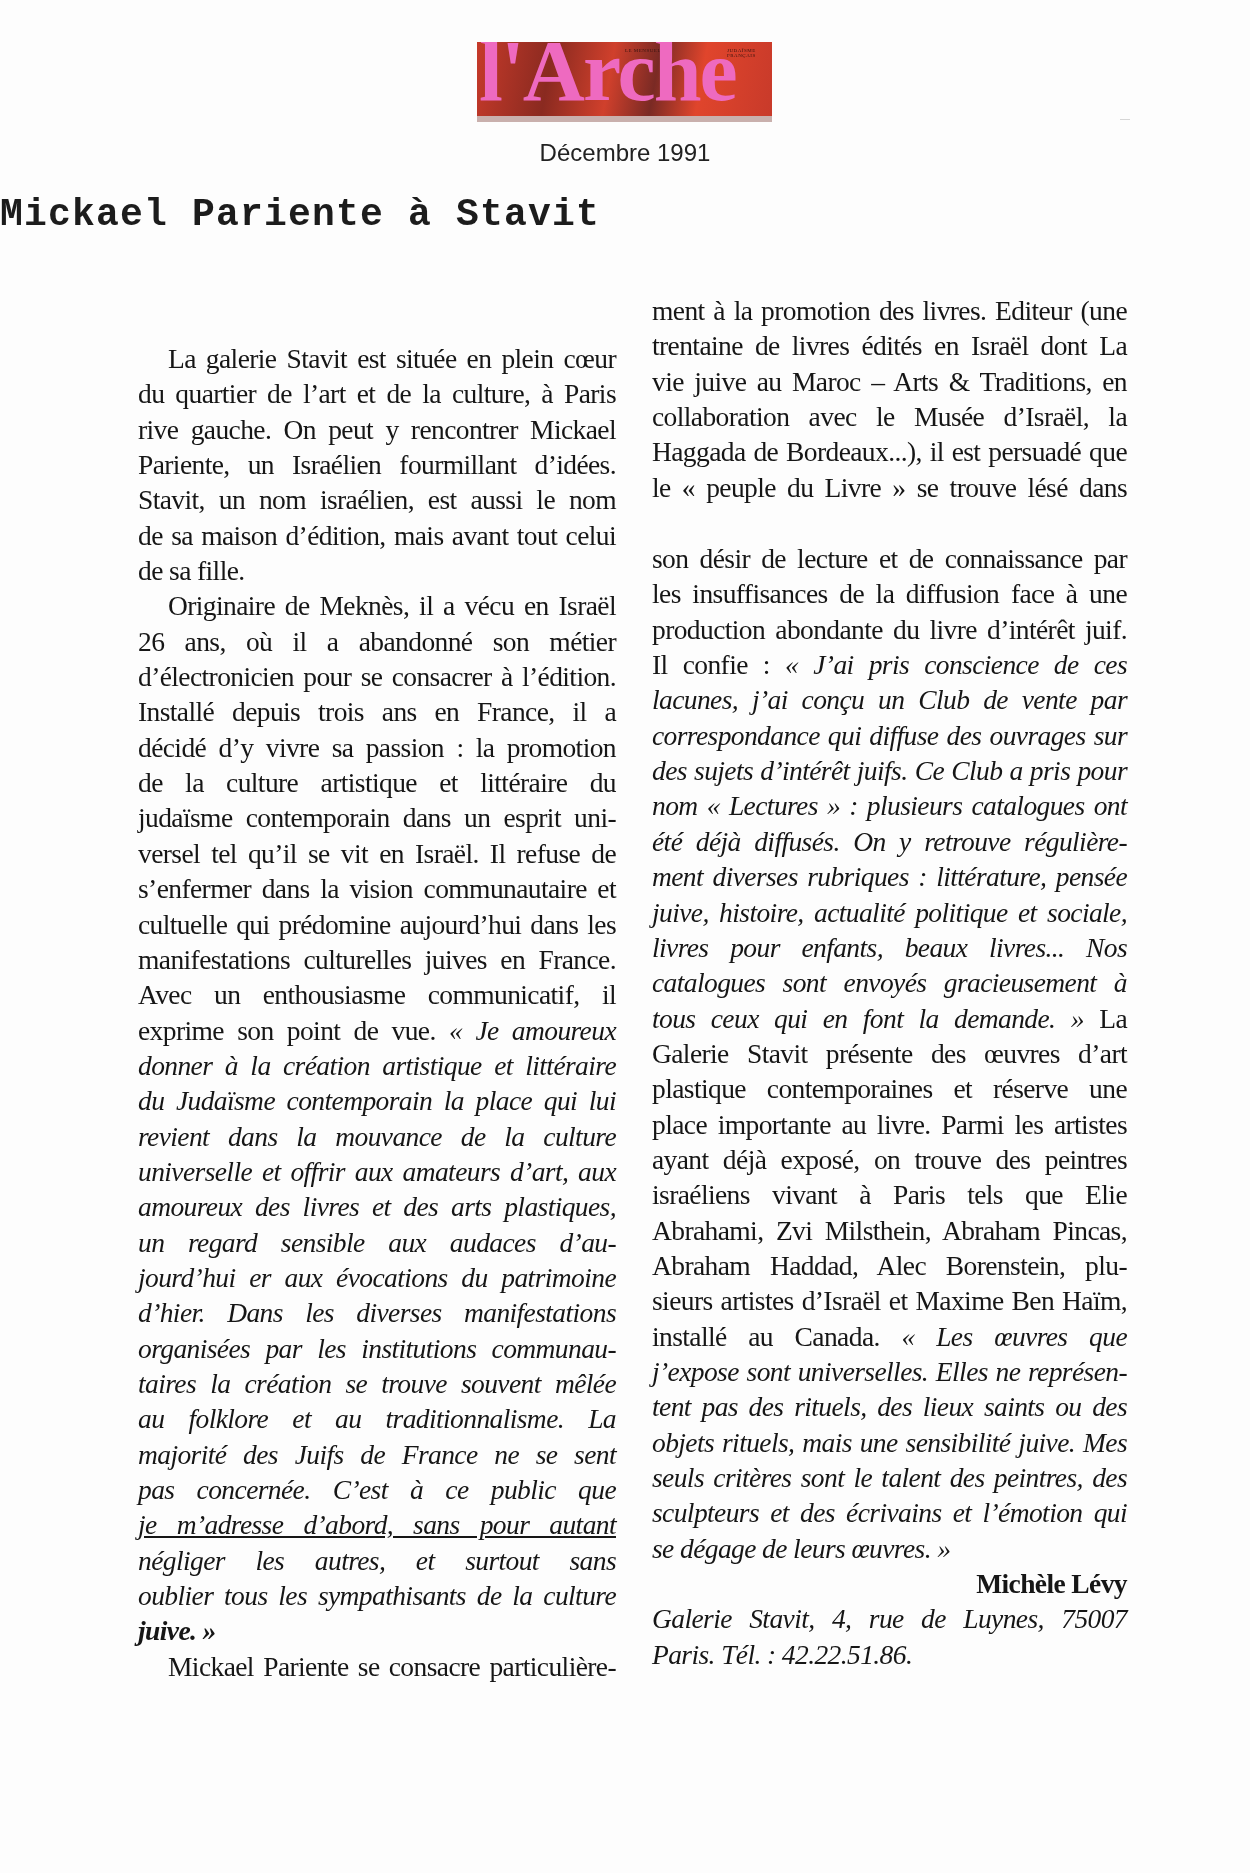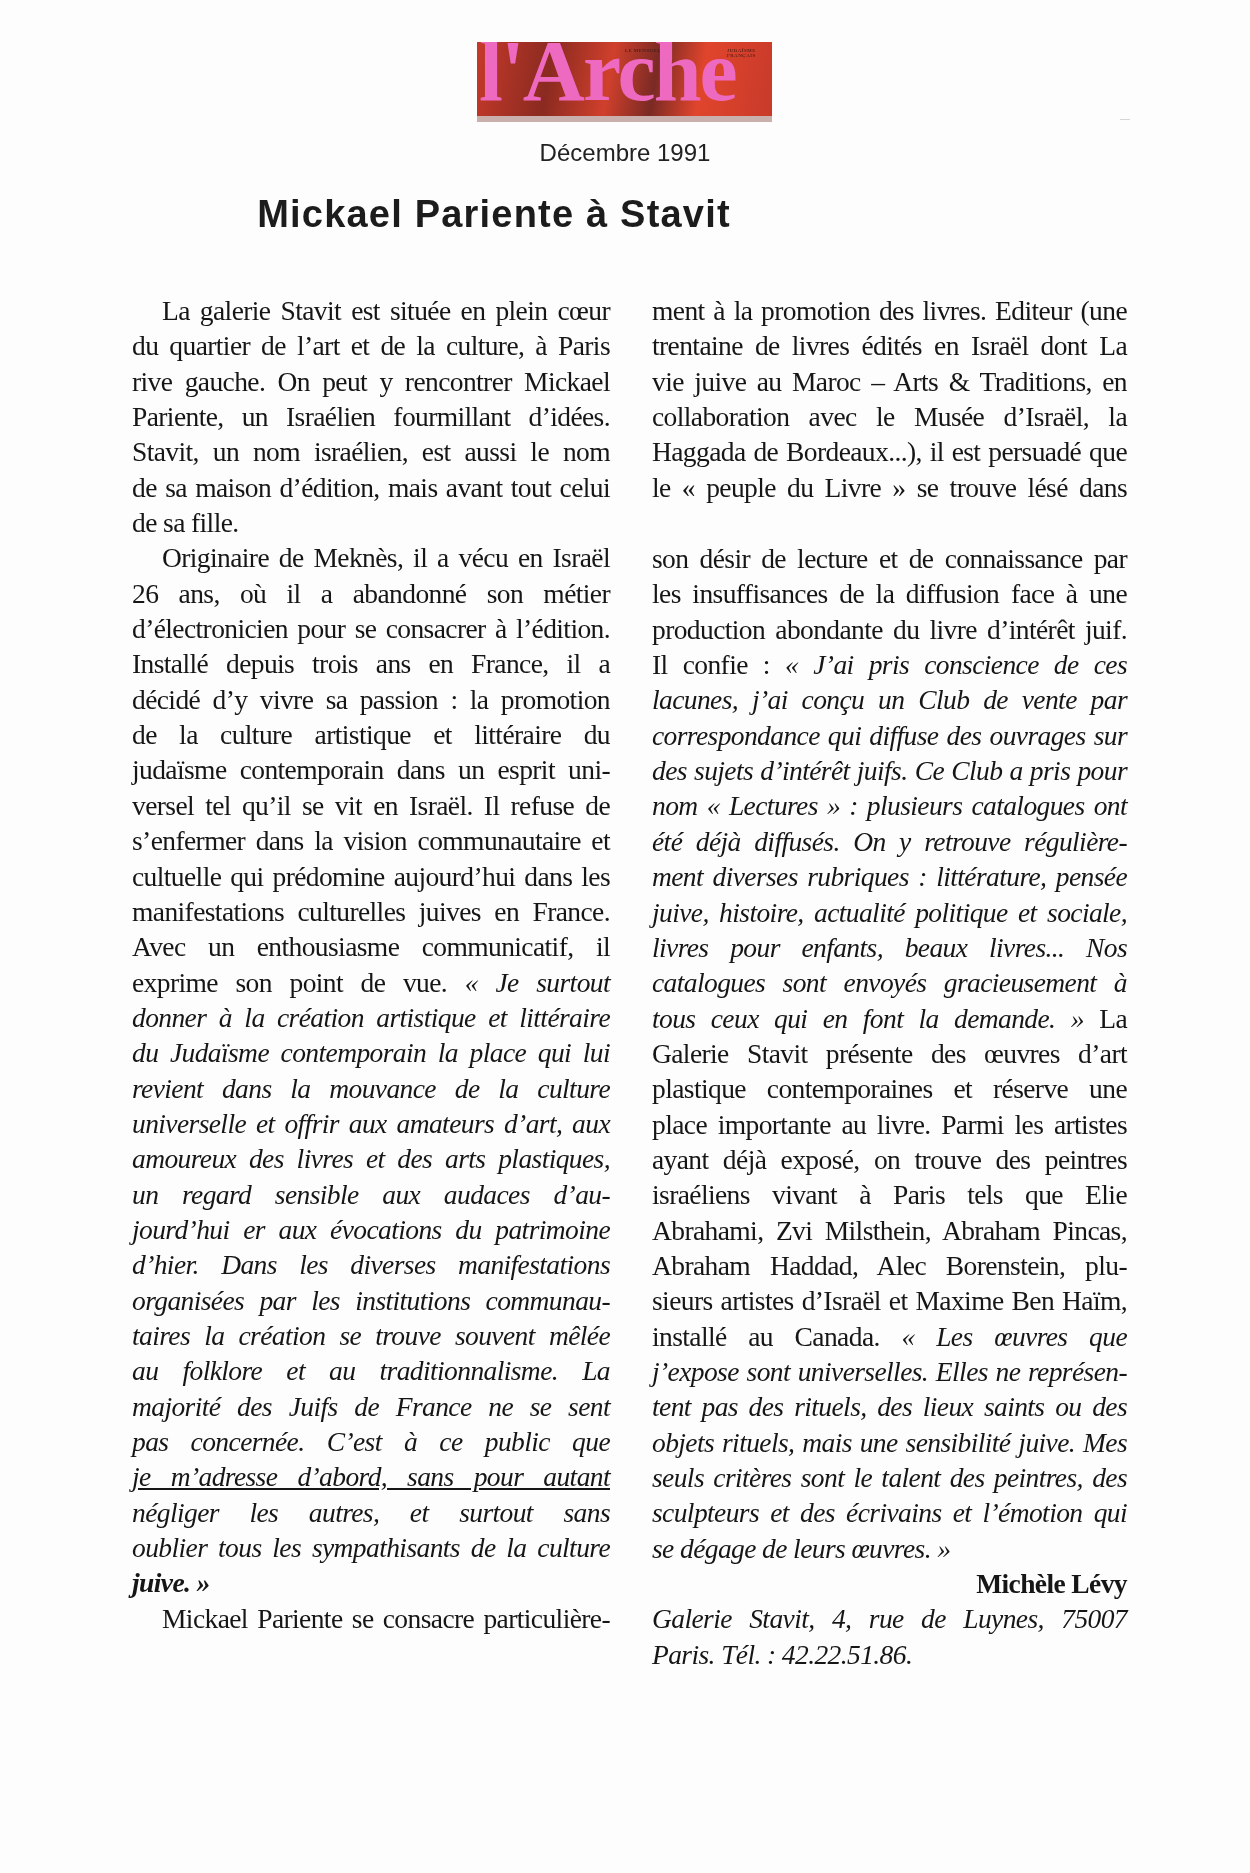--- a/index.html
+++ b/index.html
@@ -39,32 +39,32 @@
       position: absolute; left: 1120px; top: 119px; width: 10px; height: 1px; background: #d6d6d6;
     }
     .date {
       position: absolute; left: 0; width: 1250px; top: 139px;
       text-align: center;
       font-family: "Liberation Sans", "DejaVu Sans", sans-serif;
       font-size: 24px; color: #222;
     }
     .title {
       position: absolute; left: 0; width: 988px; top: 193px;
-      text-align: center;
-      font-family: Liberation Sans, sans-serif;
+      text-align: left;
+      font-family: Liberation Mono, monospace;
       font-weight: bold;
       font-size: 38px; letter-spacing: 1.2px; color: #1c1c1c;
     }
     .col {
       position: absolute; top: 293px;
       font-size: 27.5px;
       line-height: 35.35px;
       text-align: justify;
     }
-    .col.left { left: 132px; width: 478px; }
+    .col.left { left: 138px; width: 478px; margin-top: 48px; }
     .col.right { left: 652px; width: 475px; }
     .line {
       display: block;
       text-align: justify;
       text-align-last: justify;
       white-space: nowrap;
       height: 35.35px;
       letter-spacing: -0.6px;
       transform-origin: left center;
     }
@@ -100,21 +100,21 @@
     <span class="line" style="white-space: nowrap;"><span>d’électronicien pour se consacrer à l’édition.</span></span>
     <span class="line" style="white-space: nowrap;"><span>Installé depuis trois ans en France, il a</span></span>
     <span class="line" style="white-space: nowrap;"><span>décidé d’y vivre sa passion : la promotion</span></span>
     <span class="line" style="white-space: nowrap;"><span>de la culture artistique et littéraire du</span></span>
     <span class="line" style="white-space: nowrap;"><span>judaïsme contemporain dans un esprit uni-</span></span>
     <span class="line" style="white-space: nowrap;"><span>versel tel qu’il se vit en Israël. Il refuse de</span></span>
     <span class="line" style="white-space: nowrap;"><span>s’enfermer dans la vision communautaire et</span></span>
     <span class="line" style="white-space: nowrap;"><span>cultuelle qui prédomine aujourd’hui dans les</span></span>
     <span class="line" style="white-space: nowrap;"><span>manifestations culturelles juives en France.</span></span>
     <span class="line" style="white-space: nowrap;"><span>Avec un enthousiasme communicatif, il</span></span>
-    <span class="line" style="white-space: nowrap;"><span>exprime son point de vue. </span><span class="it">« Je surtout</span></span>
+    <span class="line" style="white-space: nowrap;"><span>exprime son point de vue. </span><span class="it">« Je amoureux</span></span>
     <span class="line" style="white-space: nowrap;"><span class="it">donner à la création artistique et littéraire</span></span>
     <span class="line" style="white-space: nowrap;"><span class="it">du Judaïsme contemporain la place qui lui</span></span>
     <span class="line" style="white-space: nowrap;"><span class="it">revient dans la mouvance de la culture</span></span>
     <span class="line" style="white-space: nowrap;"><span class="it">universelle et offrir aux amateurs d’art, aux</span></span>
     <span class="line" style="white-space: nowrap;"><span class="it">amoureux des livres et des arts plastiques,</span></span>
     <span class="line" style="white-space: nowrap;"><span class="it">un regard sensible aux audaces d’au-</span></span>
     <span class="line" style="white-space: nowrap;"><span class="it">jourd’hui er aux évocations du patrimoine</span></span>
     <span class="line" style="white-space: nowrap;"><span class="it">d’hier. Dans les diverses manifestations</span></span>
     <span class="line" style="white-space: nowrap;"><span class="it">organisées par les institutions communau-</span></span>
     <span class="line" style="white-space: nowrap;"><span class="it">taires la création se trouve souvent mêlée</span></span>

